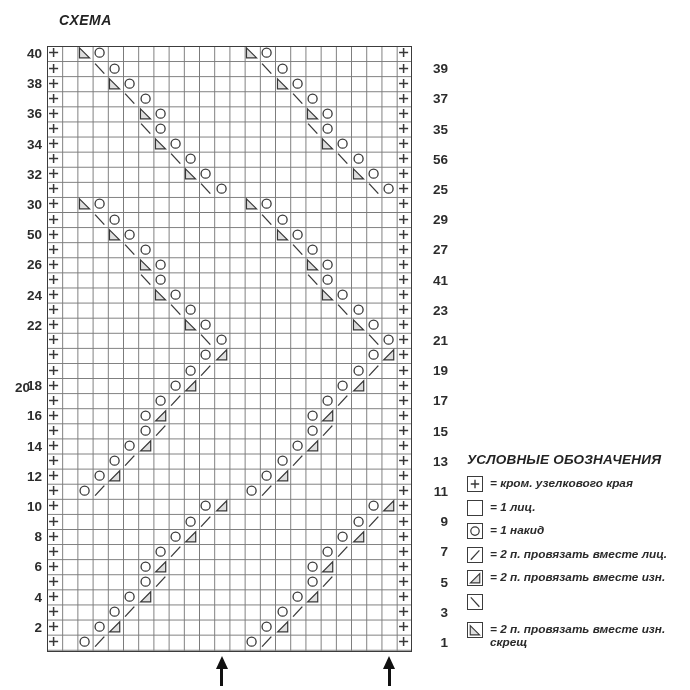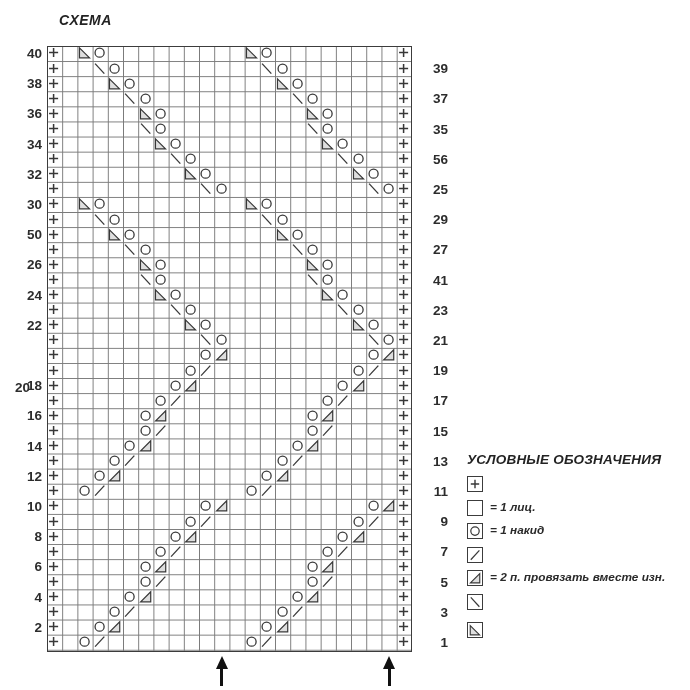--- a/index.html
+++ b/index.html
@@ -1317,39 +1317,41 @@
 
 <div class="legend">
   <div class="legend-title">УСЛОВНЫЕ ОБОЗНАЧЕНИЯ</div>
   <div id="legend-items">
       <div class="legend-item">
         <div class="legend-sym">
           <svg viewBox="0 0 15 15">
             <path d="M3 7.5 H12 M7.5 3 V12" stroke="#383838" stroke-width="1.5" fill="none"></path>
           </svg>
         </div>
+        <div class="legend-text">= кром. узелкового края</div>
       </div>
       <div class="legend-item">
         <div class="legend-sym"></div>
         <div class="legend-text">= 1 лиц.</div>
       </div>
       <div class="legend-item">
         <div class="legend-sym">
           <svg viewBox="0 0 15 15">
             <circle cx="7.5" cy="7.6" r="4.5" stroke="#383838" stroke-width="1.3" fill="none"></circle>
           </svg>
         </div>
         <div class="legend-text">= 1 накид</div>
       </div>
       <div class="legend-item">
         <div class="legend-sym">
           <svg viewBox="0 0 15 15">
             <path d="M3 12.6 L12.2 2.6" stroke="#383838" stroke-width="1.3" fill="none"></path>
           </svg>
         </div>
+        <div class="legend-text">= 2 п. провязать вместе лиц.</div>
       </div>
       <div class="legend-item">
         <div class="legend-sym">
           <svg viewBox="0 0 15 15">
             <polygon points="2.6,12.7 12.6,12.7 12.6,2.8" fill="#dedede" stroke="#383838" stroke-width="1.2"></polygon>
           </svg>
         </div>
         <div class="legend-text">= 2 п. провязать вместе изн.</div>
       </div>
       <div class="legend-item">
@@ -1358,15 +1360,16 @@
             <path d="M3 2.6 L12.2 12.6" stroke="#383838" stroke-width="1.3" fill="none"></path>
           </svg>
         </div>
       </div>
       <div class="legend-item last">
         <div class="legend-sym">
           <svg viewBox="0 0 15 15">
             <polygon points="2.4,2.8 12.4,12.7 2.4,12.7" fill="#dedede" stroke="#383838" stroke-width="1.2"></polygon>
           </svg>
         </div>
+        <div class="legend-text">= 2 п. провязать вместе изн. скрещ</div>
       </div>
     </div>
 </div>
 
 </body></html>

